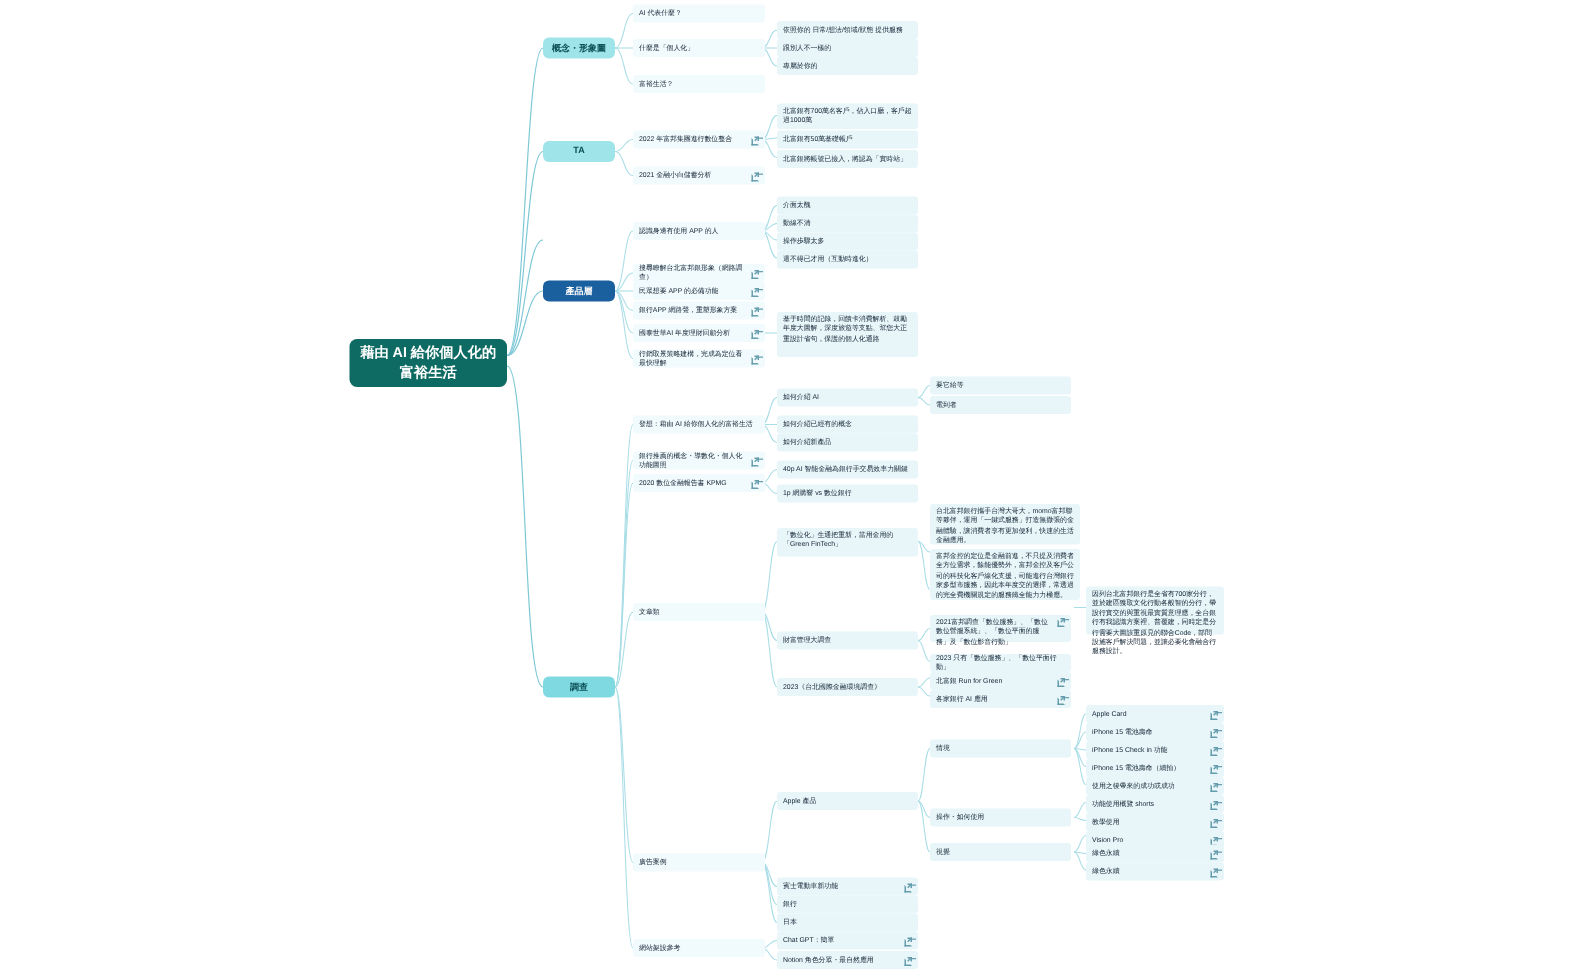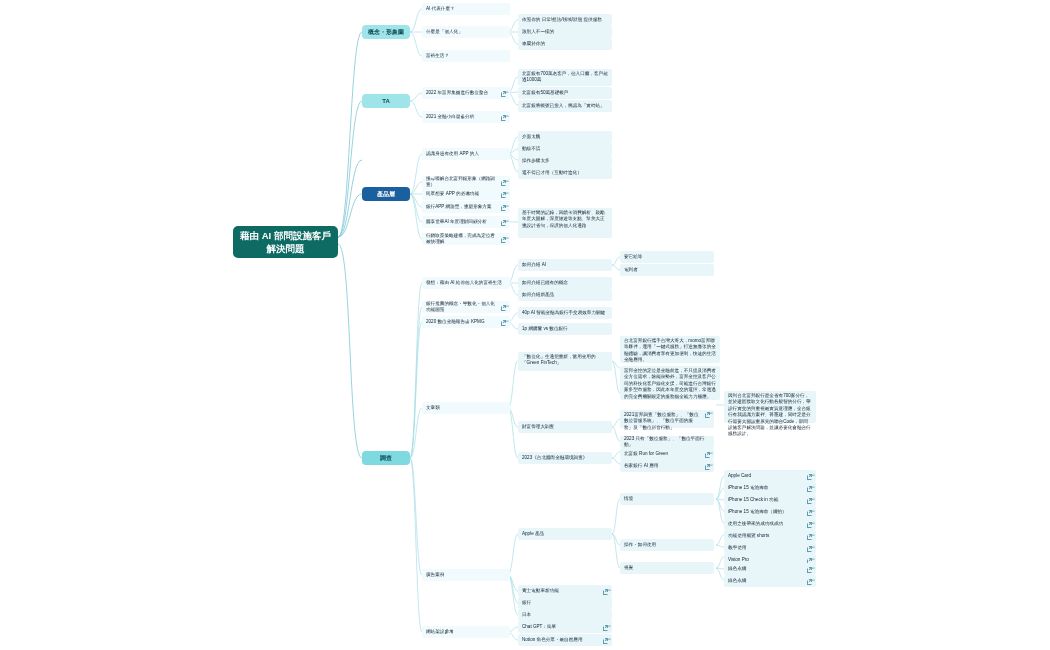--- a/index.html
+++ b/index.html
@@ -196,21 +196,21 @@
       <path d="M716 568 C720 568 720 557 724 557"></path>
       <path d="M716 568 C720 568 720 569 724 569"></path>
       <path d="M716 568 C720 568 720 580 724 580"></path>
 
       <path d="M508 632 C513 632 513 627 518 627"></path>
       <path d="M508 632 C513 632 513 640 518 640"></path>
     </g>
   </svg>
 
   <div class="node root" style="left:233px; top:226px; width:105px; height:32px;">
-    <span>藉由 AI 部問設施客戶解決問題</span>
+    <span>藉由 AI 給你個人化的富裕生活</span>
   </div>
 
   <div class="node b-cyan" style="left:362px; top:25px; width:48px; height:14px;">
     <span>概念・形象圖</span>
   </div>
   <div class="node b-cyan" style="left:362px; top:94px; width:48px; height:14px;">
     <span>TA</span>
   </div>
   <div class="node b-blue" style="left:362px; top:187px; width:48px; height:14px;">
     <span>產品層</span>

